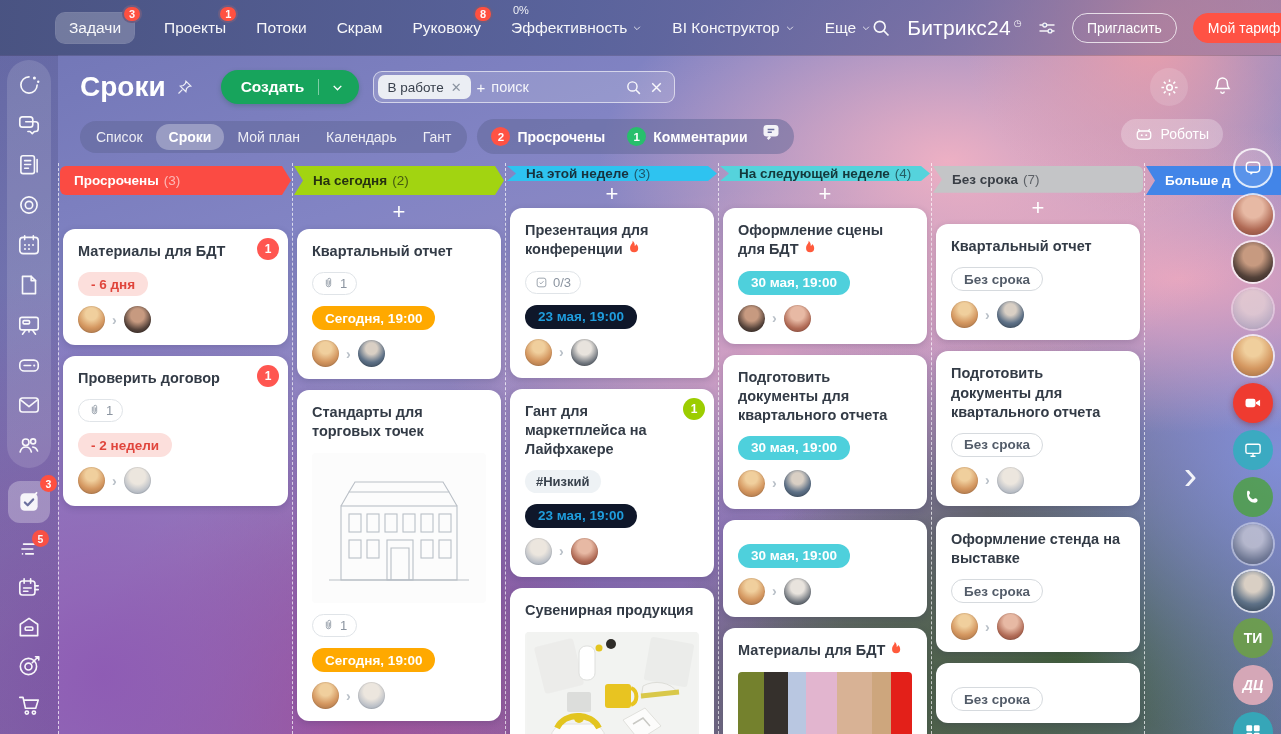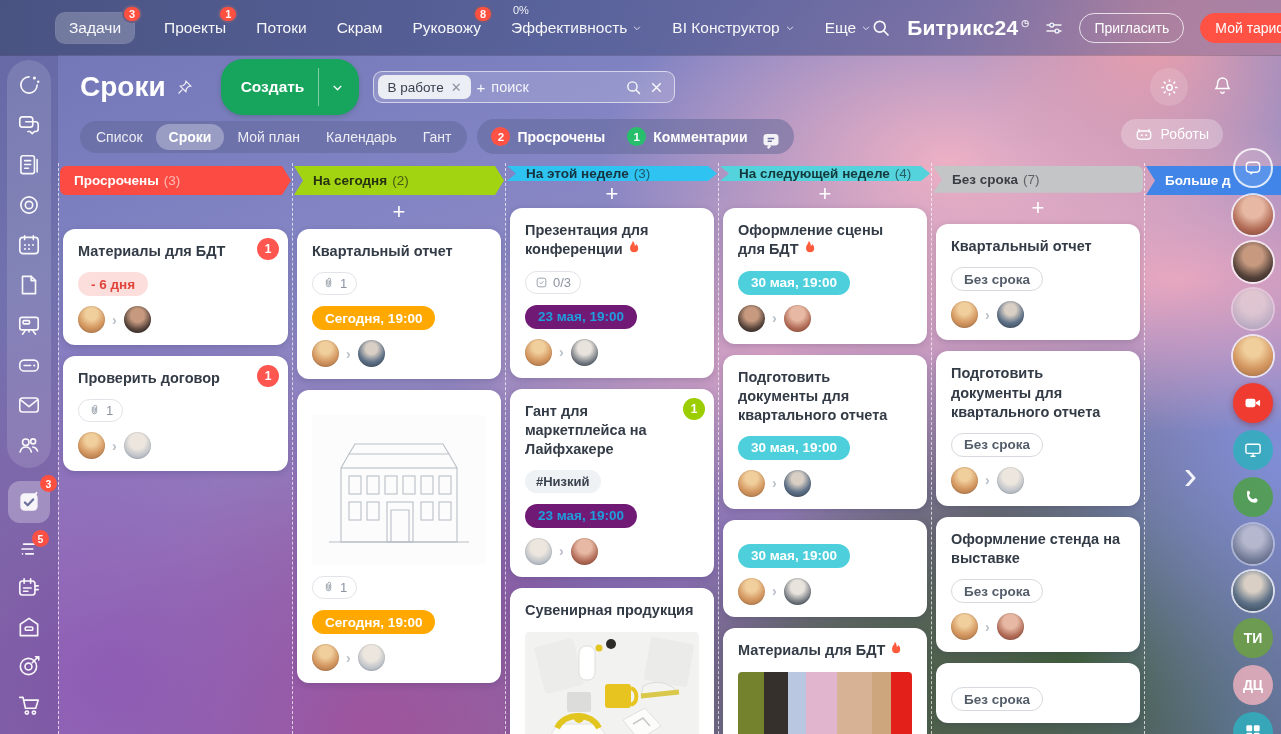--- a/index.html
+++ b/index.html
@@ -34,21 +34,21 @@
   .menu-item { position:relative; color:rgba(255,255,255,.95); white-space:nowrap; display:flex; align-items:center; gap:5px; cursor:pointer; }
   .menu-item.active { background:rgba(255,255,255,.22); border-radius:9px; padding:6px 13px; box-shadow:0 0 0 1px rgba(255,255,255,.25); }
   .mbadge { position:absolute; top:-14px; right:-12px; min-width:18px; height:18px; padding:0 5px;
     background:#ff5040; border:2px solid rgba(90,95,140,.9); border-radius:10px; font-size:11px; font-weight:700;
     display:flex; align-items:center; justify-content:center; }
   .menu-item.active .mbadge { top:-8px; right:-8px; }
   .msup { position:absolute; top:-15px; left:2px; font-size:11px; color:rgba(255,255,255,.9); }
   .chev { width:10px; height:10px; flex:none; opacity:.8; }
   .top-right { margin-left:auto; display:flex; align-items:center; gap:16px; }
   .search-top { width:20px; height:20px; opacity:.95; cursor:pointer; }
-  .brand { font-size:21px; font-weight:700; letter-spacing:.2px; display:flex; align-items:flex-start; gap:3px; cursor:pointer; }
+  .brand { font-size:21px; font-weight:400; letter-spacing:.2px; display:flex; align-items:flex-start; gap:3px; cursor:pointer; }
   .brand .reg { font-size:9px; margin-top:2px; opacity:.9; }
   .sliders { width:18px; height:16px; opacity:.9; cursor:pointer; }
   .pill-btn { border:1px solid rgba(255,255,255,.75); border-radius:17px; padding:6px 14px; font-size:14px;
     color:#fff; background:transparent; cursor:pointer; white-space:nowrap; }
   .pill-btn.red { background:#ff5244; border-color:#ff5244; }
 
   
   .sidebar { position:absolute; top:55px; left:0; bottom:0; width:58px; z-index:30;
     background:linear-gradient(180deg, rgba(70,70,120,.28), rgba(70,60,110,.22)); display:flex; flex-direction:column; align-items:center; }
   .side-group { margin-top:5px; background:rgba(255,255,255,.13); border-radius:24px; padding:12px 0 10px;
@@ -57,42 +57,42 @@
   .s-icon { width:26px; height:26px; position:relative; opacity:.95; cursor:pointer; flex:none; }
   .s-icon svg { width:26px; height:26px; stroke:#fff; fill:none; stroke-width:1.5; stroke-linecap:round; stroke-linejoin:round; }
   .s-active { width:42px; height:42px; background:rgba(255,255,255,.28); border-radius:12px; display:grid; place-items:center; position:relative; cursor:pointer; }
   .sbadge { position:absolute; top:-6px; right:-7px; min-width:17px; height:17px; padding:0 4px; background:#ff5040;
     color:#fff; border-radius:9px; font-size:10.5px; font-weight:700; display:flex; align-items:center; justify-content:center; z-index:2; }
 
   
   .page-head { position:absolute; top:64px; left:80px; right:16px; height:46px; z-index:20; display:flex; align-items:center; }
   .page-title { font-size:28px; font-weight:700; color:#fff; display:flex; align-items:center; gap:10px; }
   .pin { width:17px; height:17px; opacity:.85; cursor:pointer; }
-  .create-btn { margin-left:28px; height:56px; background:#17a45c; border-radius:22px; display:flex; align-items:center;
+  .create-btn { margin-left:28px; height:34px; background:#17a45c; border-radius:22px; display:flex; align-items:center;
     color:#fff; font-size:15.5px; font-weight:700; cursor:pointer; overflow:hidden; box-shadow:0 2px 5px rgba(20,80,50,.25); }
   .create-btn .lbl { padding:0 14px 0 20px; }
   .create-btn .split { width:1px; align-self:stretch; margin:9px 0; background:rgba(255,255,255,.45); }
   .create-btn .dd { padding:0 15px 0 12px; display:flex; align-items:center; }
   .searchbar { margin-left:14px; width:302px; height:32px; border:1px solid rgba(255,255,255,.6); border-radius:9px;
     background:rgba(255,255,255,.16); display:flex; align-items:center; padding:0 9px 0 4px; gap:6px; }
   .f-chip { background:rgba(240,242,246,.95); color:#39414d; border-radius:7px; height:24px; display:flex; align-items:center;
     gap:7px; padding:0 9px; font-size:13.5px; cursor:pointer; }
   .f-chip .x { color:#8a93a0; font-size:13px; cursor:pointer; }
   .plus-ph { color:rgba(255,255,255,.95); font-size:15px; }
   .searchbar input { flex:1; min-width:10px; background:transparent; border:none; outline:none; color:#fff; font-size:14.5px; font-family:inherit; }
   .searchbar input::placeholder { color:rgba(255,255,255,.9); }
   .sb-ico { width:17px; height:17px; opacity:.95; cursor:pointer; flex:none; }
   .head-icons { margin-left:auto; display:flex; align-items:center; gap:24px; padding-right:32px; }
   .round-ico { width:38px; height:38px; border-radius:50%; background:rgba(255,255,255,.14); display:grid; place-items:center; cursor:pointer; }
   .round-ico svg, .bell svg { width:21px; height:21px; }
   .bell { cursor:pointer; }
 
   
   .tabsrow { position:absolute; top:119px; left:80px; z-index:20; display:flex; gap:10px; align-items:center; }
-  .tab-group { background:rgba(96,102,150,.5); border-radius:19px; padding:3px; display:flex; align-items:flex-end; }
+  .tab-group { background:rgba(96,102,150,.5); border-radius:19px; padding:3px; display:flex; align-items:flex-start; }
   .tab { padding:5px 13px; font-size:14px; color:rgba(255,255,255,.88); border-radius:16px; cursor:pointer; white-space:nowrap; }
   .tab.active { background:rgba(255,255,255,.3); color:#fff; font-weight:700; }
   .cnt-item { display:flex; align-items:center; gap:7px; padding:5px 11px; color:#fff; font-size:14px; font-weight:600; cursor:pointer; }
   .cbadge { width:19px; height:19px; border-radius:50%; color:#fff; font-size:11.5px; font-weight:700; display:flex; align-items:center; justify-content:center; }
   .cbadge.red { background:#ff5244; }
   .cbadge.green { background:#27bf6c; }
   .cmt-ico { width:20px; height:20px; margin:0 10px 0 2px; opacity:.95; cursor:pointer; }
 
   .toolsrow { position:absolute; top:119px; right:58px; z-index:20; display:flex; gap:12px; }
   .tool-btn { background:rgba(255,255,255,.26); border-radius:18px; height:30px; display:flex; align-items:center; gap:8px;
@@ -130,21 +130,21 @@
   .cb-green { background:#9ccd00; }
   .flame { width:13px; height:15px; display:inline-block; vertical-align:-2px; margin-left:3px; }
   .chip { display:inline-flex; align-items:center; gap:5px; border:1px solid #e0e4e8; border-radius:14px;
     padding:3px 9px; color:#8b94a0; font-size:13px; margin-top:11px; }
   .chip svg { width:13px; height:13px; }
   .tag { display:inline-block; background:#eef2f5; border-radius:13px; padding:4px 11px; color:#3a434e;
     font-size:13px; font-weight:600; margin-top:11px; }
   .due { display:inline-block; margin-top:11px; border-radius:15px; padding:4.5px 13px; font-size:13.5px; font-weight:700; }
   .due-over { background:#fcdfdc; color:#e0453c; }
   .due-today { background:#ffa900; color:#fff; }
-  .due-week { background:#701a75; color:#1f9ddd; }
+  .due-week { background:#0f172a; color:#1f9ddd; }
   .due-next { background:#4ed0dc; color:#fff; }
   .due-none { background:#fff; border:1px solid #d6dade; color:#535c69; font-weight:600; padding:3.5px 12px; }
   .avatars { margin-top:10px; display:flex; align-items:center; gap:7px; }
   .avatar { width:27px; height:27px; border-radius:50%; flex:none; box-shadow:0 0 0 1px rgba(0,0,0,.06) inset; }
   .sep { color:#b9c0c8; font-size:14px; font-weight:700; line-height:1; }
   .av1 { background:radial-gradient(circle at 50% 30%, #f0cf9d 25%, #d49760 60%, #9a6840 100%); }
   .av2 { background:radial-gradient(circle at 50% 35%, #c79a80 30%, #54423a 65%, #241d1a 100%); }
   .av3 { background:radial-gradient(circle at 50% 35%, #ece6de 35%, #b9bec6 70%, #8d959e 100%); }
   .av4 { background:radial-gradient(circle at 50% 32%, #d9cfc4 25%, #5e7187 60%, #2d3c4b 100%); }
   .av5 { background:radial-gradient(circle at 50% 32%, #e7b9a4 30%, #b06a55 65%, #7c4437 100%); }
@@ -161,21 +161,21 @@
   .rail { position:absolute; top:148px; right:5px; width:46px; z-index:25; display:flex; flex-direction:column; align-items:center; gap:7px; }
   .r-item { width:40px; height:40px; border-radius:50%; flex:none; display:grid; place-items:center; cursor:pointer; }
   .r-ghost { border:2px solid rgba(255,255,255,.8); background:rgba(255,255,255,.12); color:#fff; }
   .r-av { box-shadow:0 0 0 2px rgba(255,255,255,.75); }
   .r-faint { opacity:.55; }
   .r-red { background:#ef3b30; box-shadow:0 2px 6px rgba(120,20,20,.4); }
   .r-teal { background:rgba(47,175,190,.85); }
   .r-green { background:rgba(78,160,70,.85); }
   .r-init { color:#fff; font-size:14px; font-weight:700; }
   .bg-ti { background:rgba(108,158,74,.92); }
-  .bg-dc { background:rgba(219,170,184,.95); }
+  .bg-dc { background:rgba(219,170,184,.95);font-style:italic; }
   .r-item svg { width:20px; height:20px; }
   .expand { position:absolute; top:455px; right:84px; z-index:24; color:rgba(255,255,255,.9); font-size:40px; line-height:1; cursor:pointer; font-weight:400; }
 </style>
 </head>
 <body>
 
 <div class="bg"></div>
 
 <div class="topbar">
   <div class="hamburger">
@@ -442,20 +442,21 @@
       </div>
       <div class="card has-badge">
         <span class="cbadge-card cb-red">1</span>
         <span class="t-wrap"><span class="card-title">Проверить договор</span></span>
         <div><span class="chip">
               <svg viewBox="0 0 24 24">
                 <path d="M8 5v9a4 4 0 0 0 8 0V5a2.6 2.6 0 0 0-5.2 0v9a1.4 1.4 0 0 0 2.8 0V6.5" fill="none" stroke="#9aa2ad" stroke-width="1.8"></path>
               </svg>
               <span>1</span>
             </span></div>
+        <div><span class="due due-over">- 2 недели</span></div>
         <div class="avatars">
             <span class="avatar av1"></span>
             <span class="sep">›</span>
             <span class="avatar av3"></span>
           </div>
       </div>
     </div>
   </div>
 
   <div class="col">
@@ -474,20 +475,21 @@
               <span>1</span>
             </span></div>
         <div><span class="due due-today">Сегодня, 19:00</span></div>
         <div class="avatars">
             <span class="avatar av1"></span>
             <span class="sep">›</span>
             <span class="avatar av4"></span>
           </div>
       </div>
       <div class="card">
+        <span class="card-title">Стандарты для торговых точек</span>
         <div class="card-img img-building">
           <svg viewBox="0 0 160 120">
             <path d="M10 112h140"></path>
             <rect x="22" y="38" width="116" height="74"></rect>
             <path d="M22 38l8-14h100l8 14"></path>
             <path d="M30 24l6-10h88l6 10"></path>
             <rect x="30" y="46" width="12" height="18"></rect>
               <rect x="48" y="46" width="12" height="18"></rect>
               <rect x="66" y="46" width="12" height="18"></rect>
               <rect x="84" y="46" width="12" height="18"></rect>

